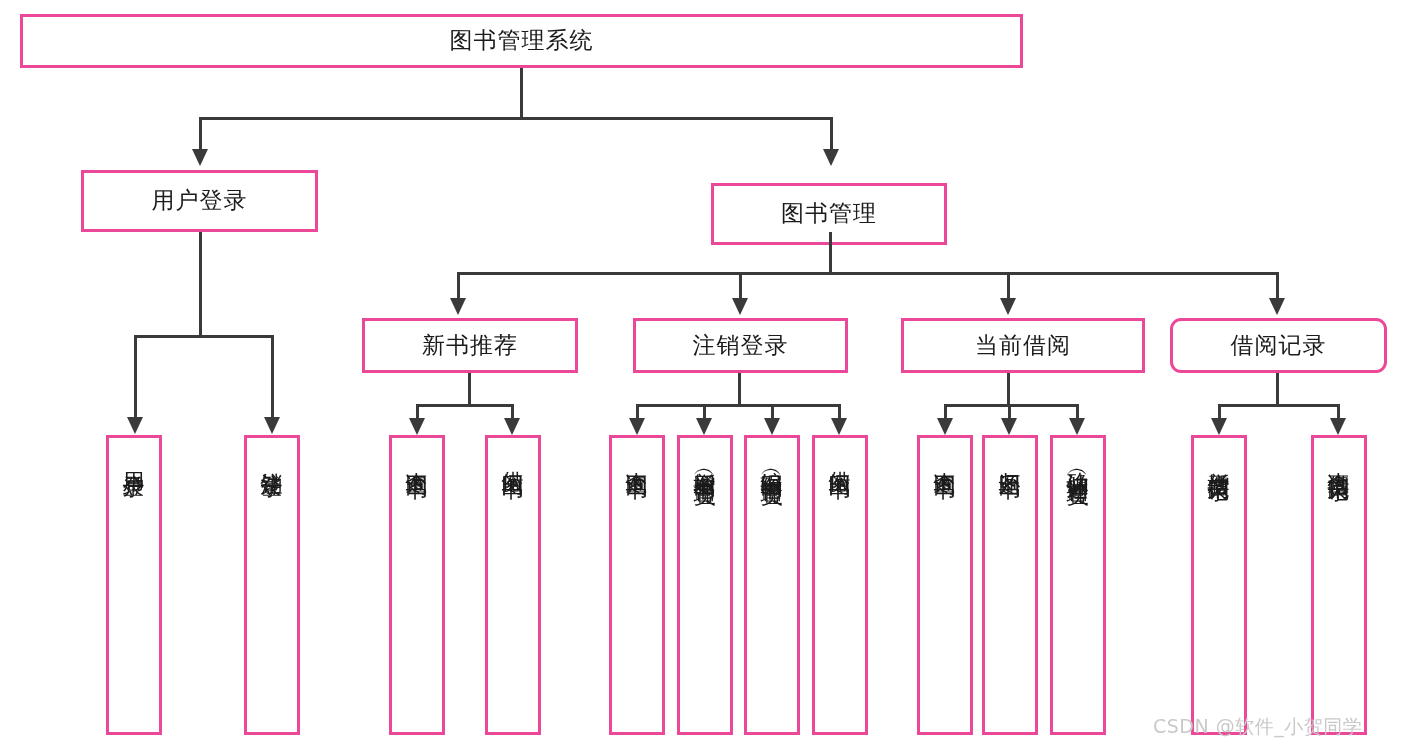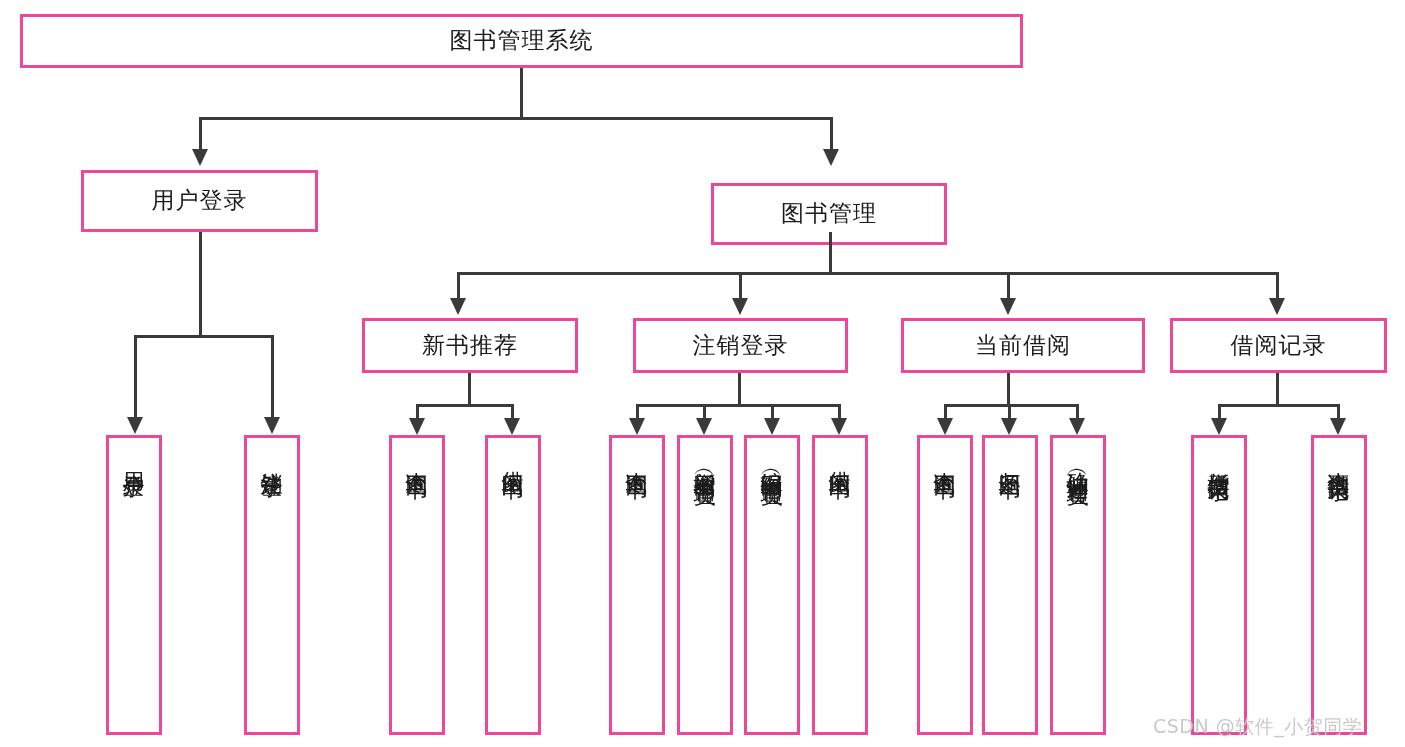--- a/index.html
+++ b/index.html
@@ -127,21 +127,21 @@
 
   <div class="node horiz" style="left:362px; top:318px; width:216px; height:55px;">
     <span>新书推荐</span>
   </div>
   <div class="node horiz" style="left:633px; top:318px; width:215px; height:55px;">
     <span>注销登录</span>
   </div>
   <div class="node horiz" style="left:901px; top:318px; width:244px; height:55px;">
     <span>当前借阅</span>
   </div>
-  <div class="node horiz" style="left:1170px; top:318px; width:217px; height:55px;">
+  <div class="node horiz" style="left:1170px; top:318px; width:217px; height:55px;border-radius:11px;">
     <span>借阅记录</span>
   </div>
 
   <div class="ln v" style="left:468px; top:373px; height:34px;"></div>
   <div class="ln h" style="left:416px; top:404px; width:98px;"></div>
   <div class="ln v" style="left:416px; top:404px; height:16px;"></div>
   <div class="arrow" style="left:409px; top:418px;"></div>
   <div class="ln v" style="left:511px; top:404px; height:16px;"></div>
   <div class="arrow" style="left:504px; top:418px;"></div>
 

